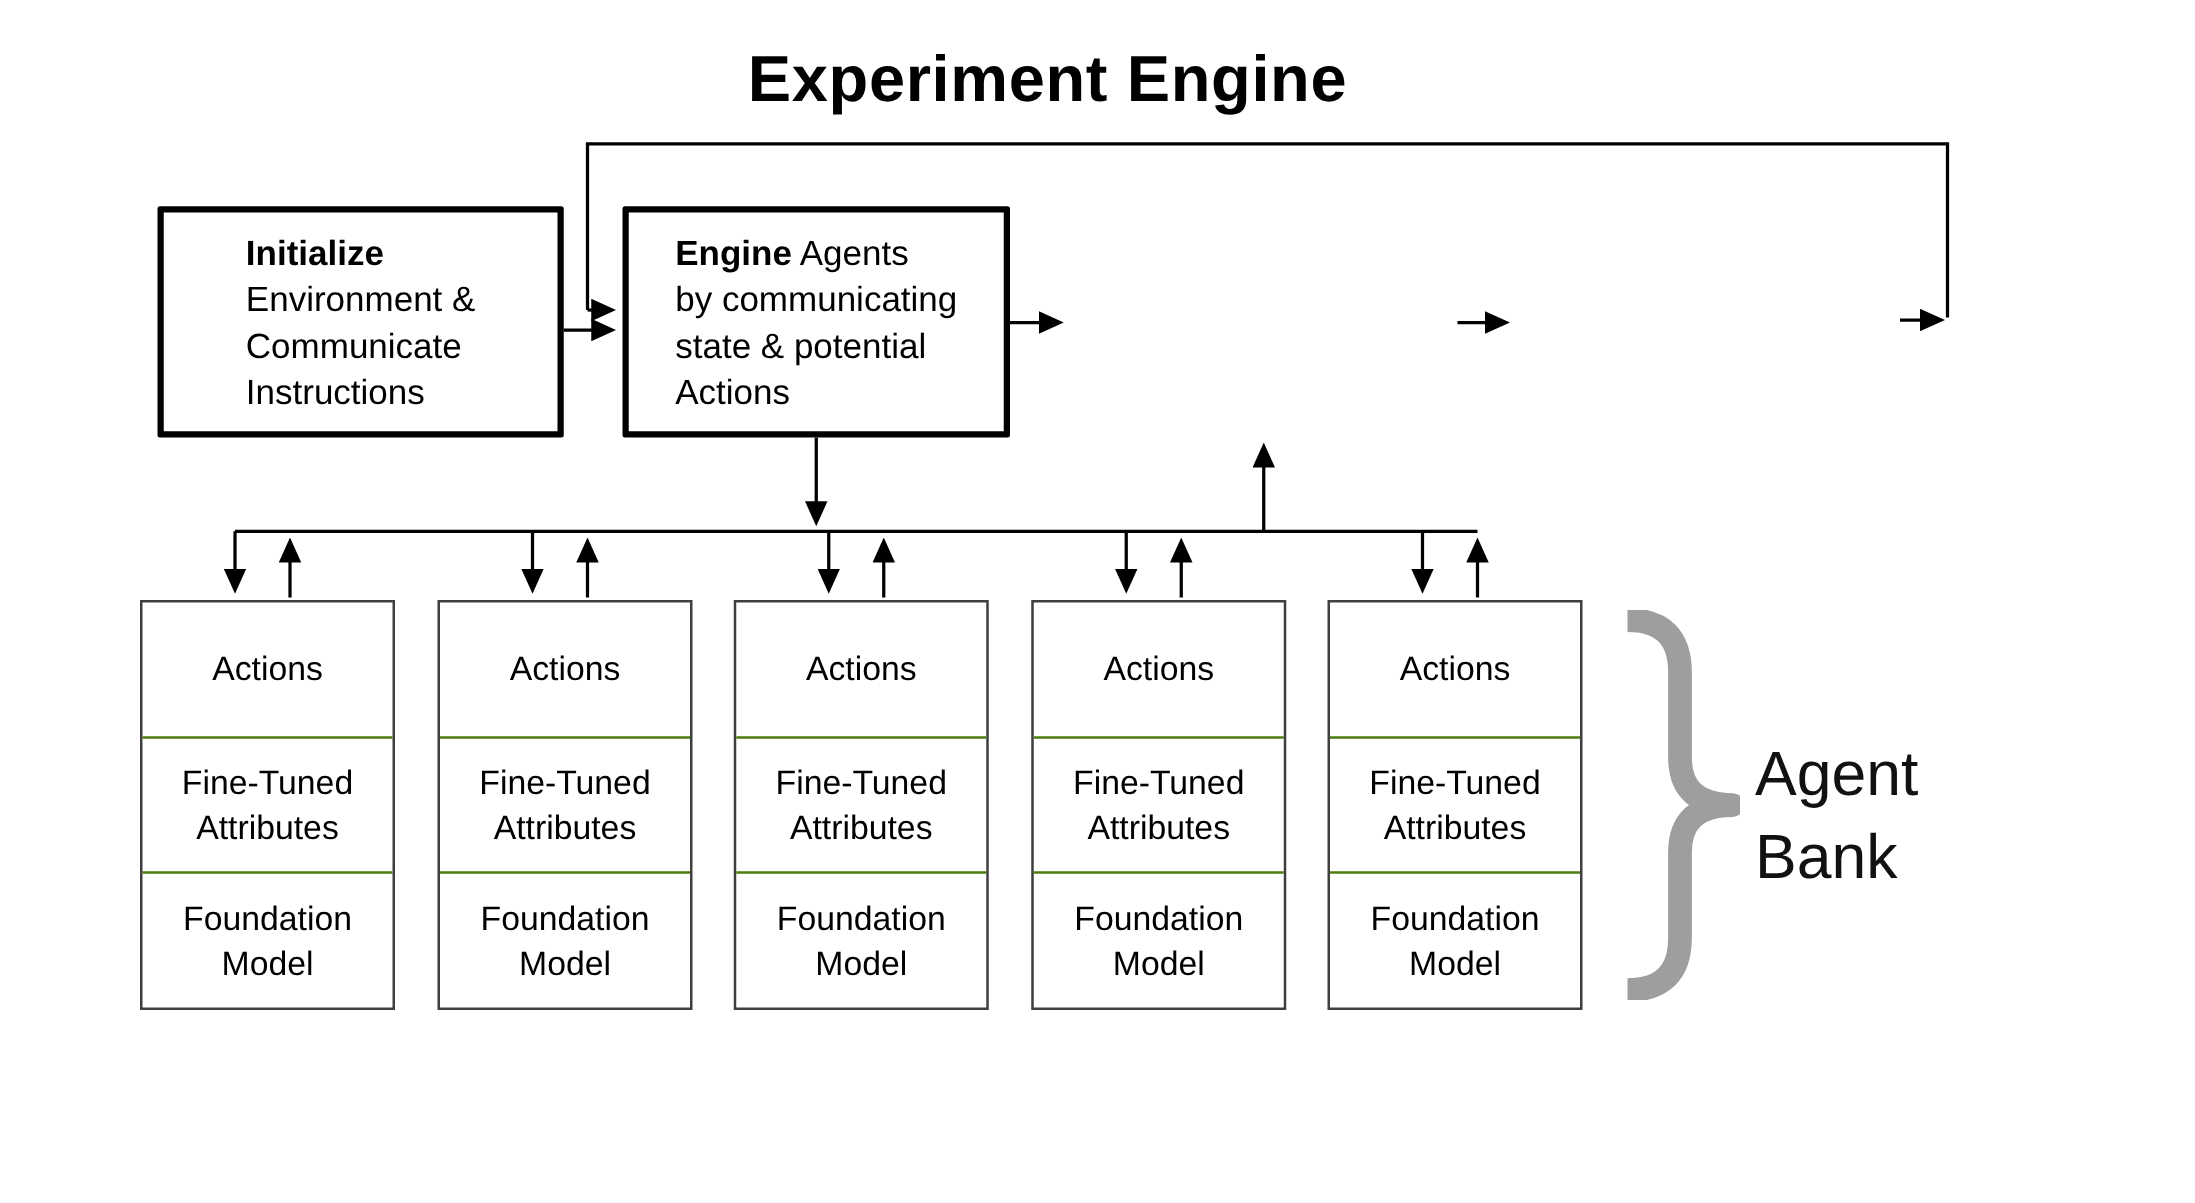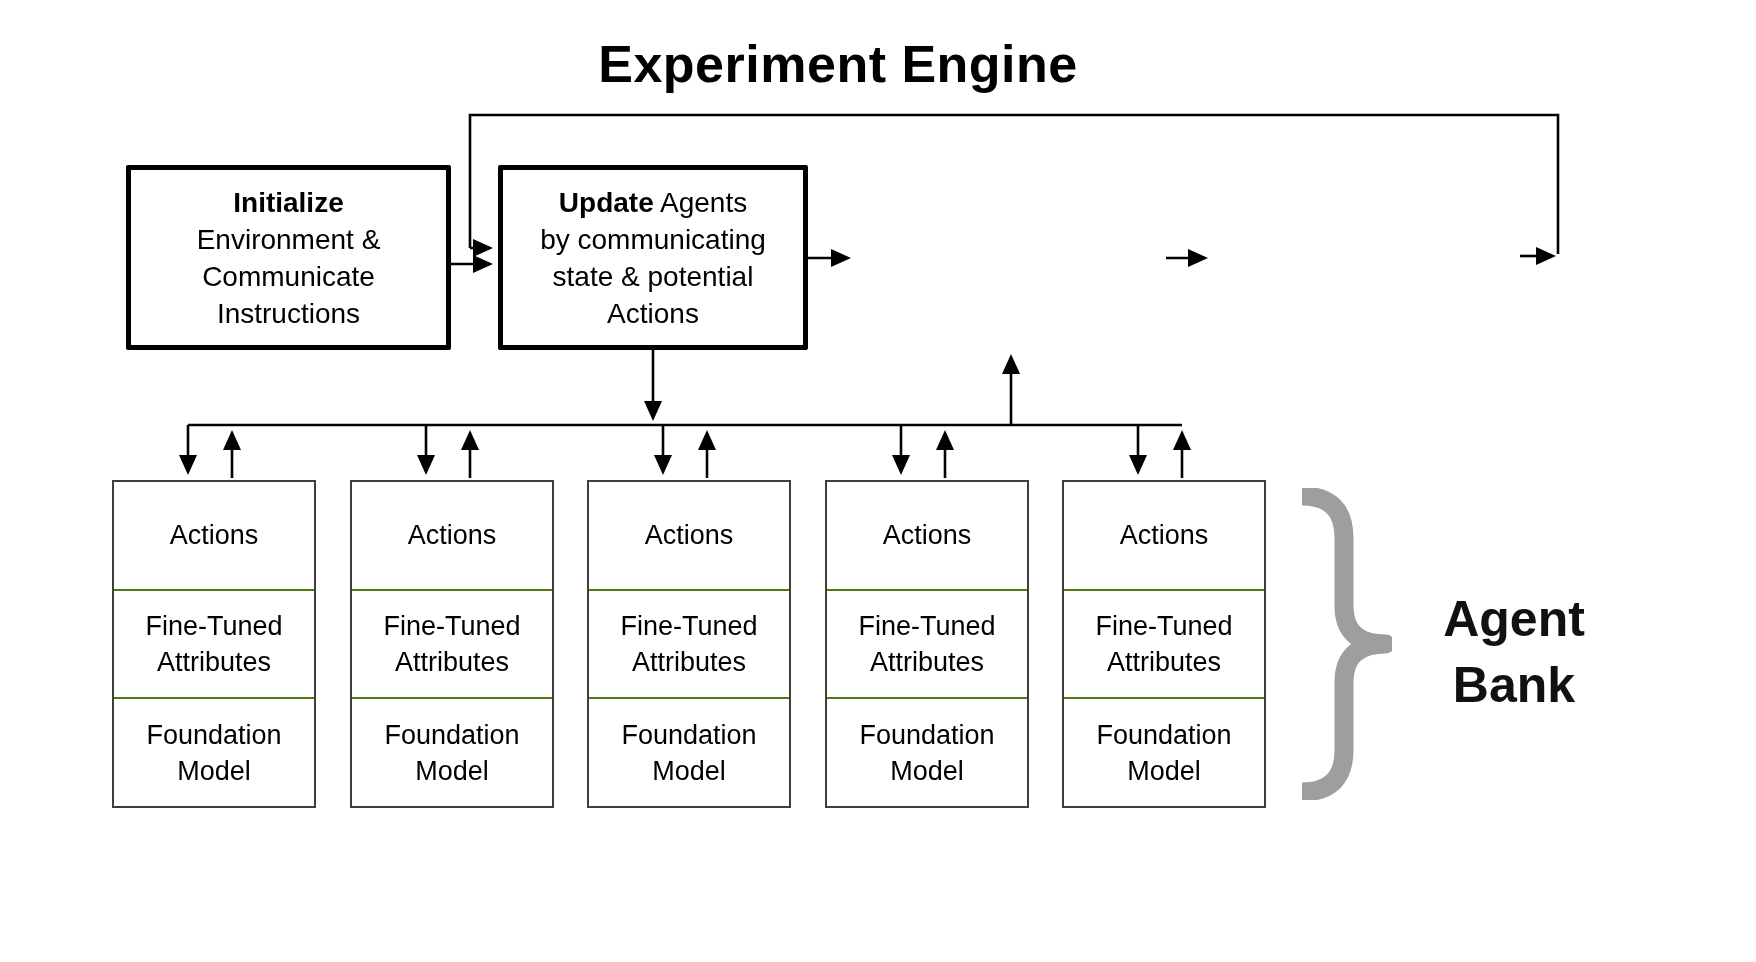--- a/index.html
+++ b/index.html
@@ -23,21 +23,21 @@
   .connectors{
     position:absolute;top:0;left:0;width:1756px;height:962px;
   }
   .stage{
     position:absolute;
     top:165px;height:185px;
     border:5px solid #000;
     background:#fff;
     box-sizing:border-box;
     display:flex;align-items:center;justify-content:center;
-    text-align:center;
+    text-align:left;
     font-size:28px;line-height:37px;
     border-radius:2px;
   }
   .stage-text{white-space:pre-line;padding:0 6px;}
   .agent{
     position:absolute;
     top:480px;width:204px;height:328px;
     border:2px solid #3f3f3f;
     background:#fff;
     box-sizing:border-box;
@@ -53,25 +53,23 @@
   }
   .cell:first-child{border-top:none;}
   .brace{
     position:absolute;
     left:1244px;top:488px;
     width:100px;height:312px;
   }
   .bank-label{
     position:absolute;
     left:1356px;top:586px;width:220px;
-    text-align:center;
     font-size:50px;line-height:66px;
     white-space:pre-line;
     color:#111;
-    font-weight:bold;
   }
 </style>
 </head>
 <body>
 
 <div class="canvas">
 
   <div class="title">Experiment Engine</div>
 
   <svg class="connectors" width="1756" height="962" viewBox="0 0 1756 962" xmlns="http://www.w3.org/2000/svg">
@@ -111,21 +109,21 @@
     </g>
   </svg>
 
   <div class="stage" style="left:78px;width:325px">
     <div class="stage-text"><b>Initialize</b><span>
 Environment &amp;
 Communicate
 Instructions</span></div>
   </div>
   <div class="stage" style="left:450px;width:310px">
-    <div class="stage-text"><b>Update</b><span> Agents
+    <div class="stage-text"><b>Engine</b><span> Agents
 by communicating
 state &amp; potential
 Actions</span></div>
   </div>
 
   <div class="agent" style="left:64px">
     <div class="cell">Actions</div>
     <div class="cell">Fine-Tuned
 Attributes</div>
     <div class="cell">Foundation

